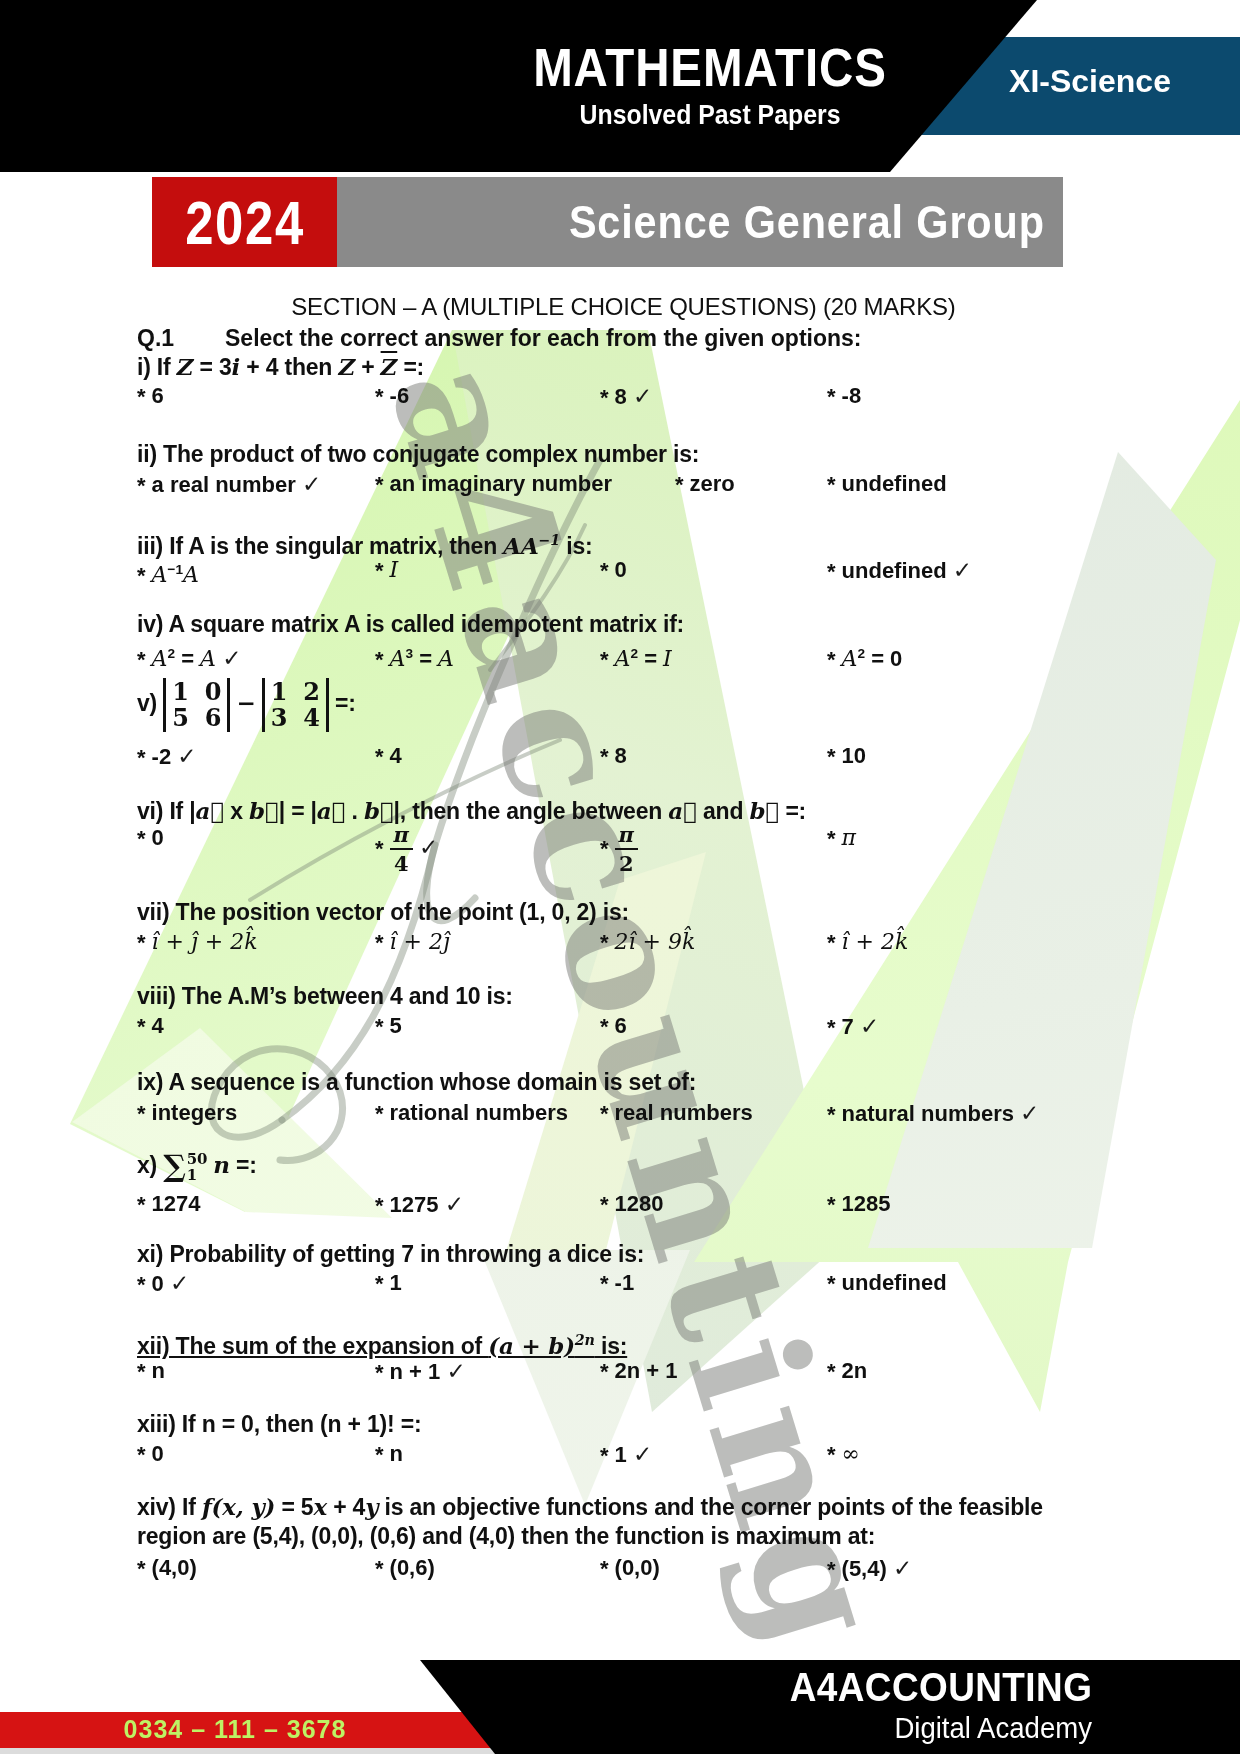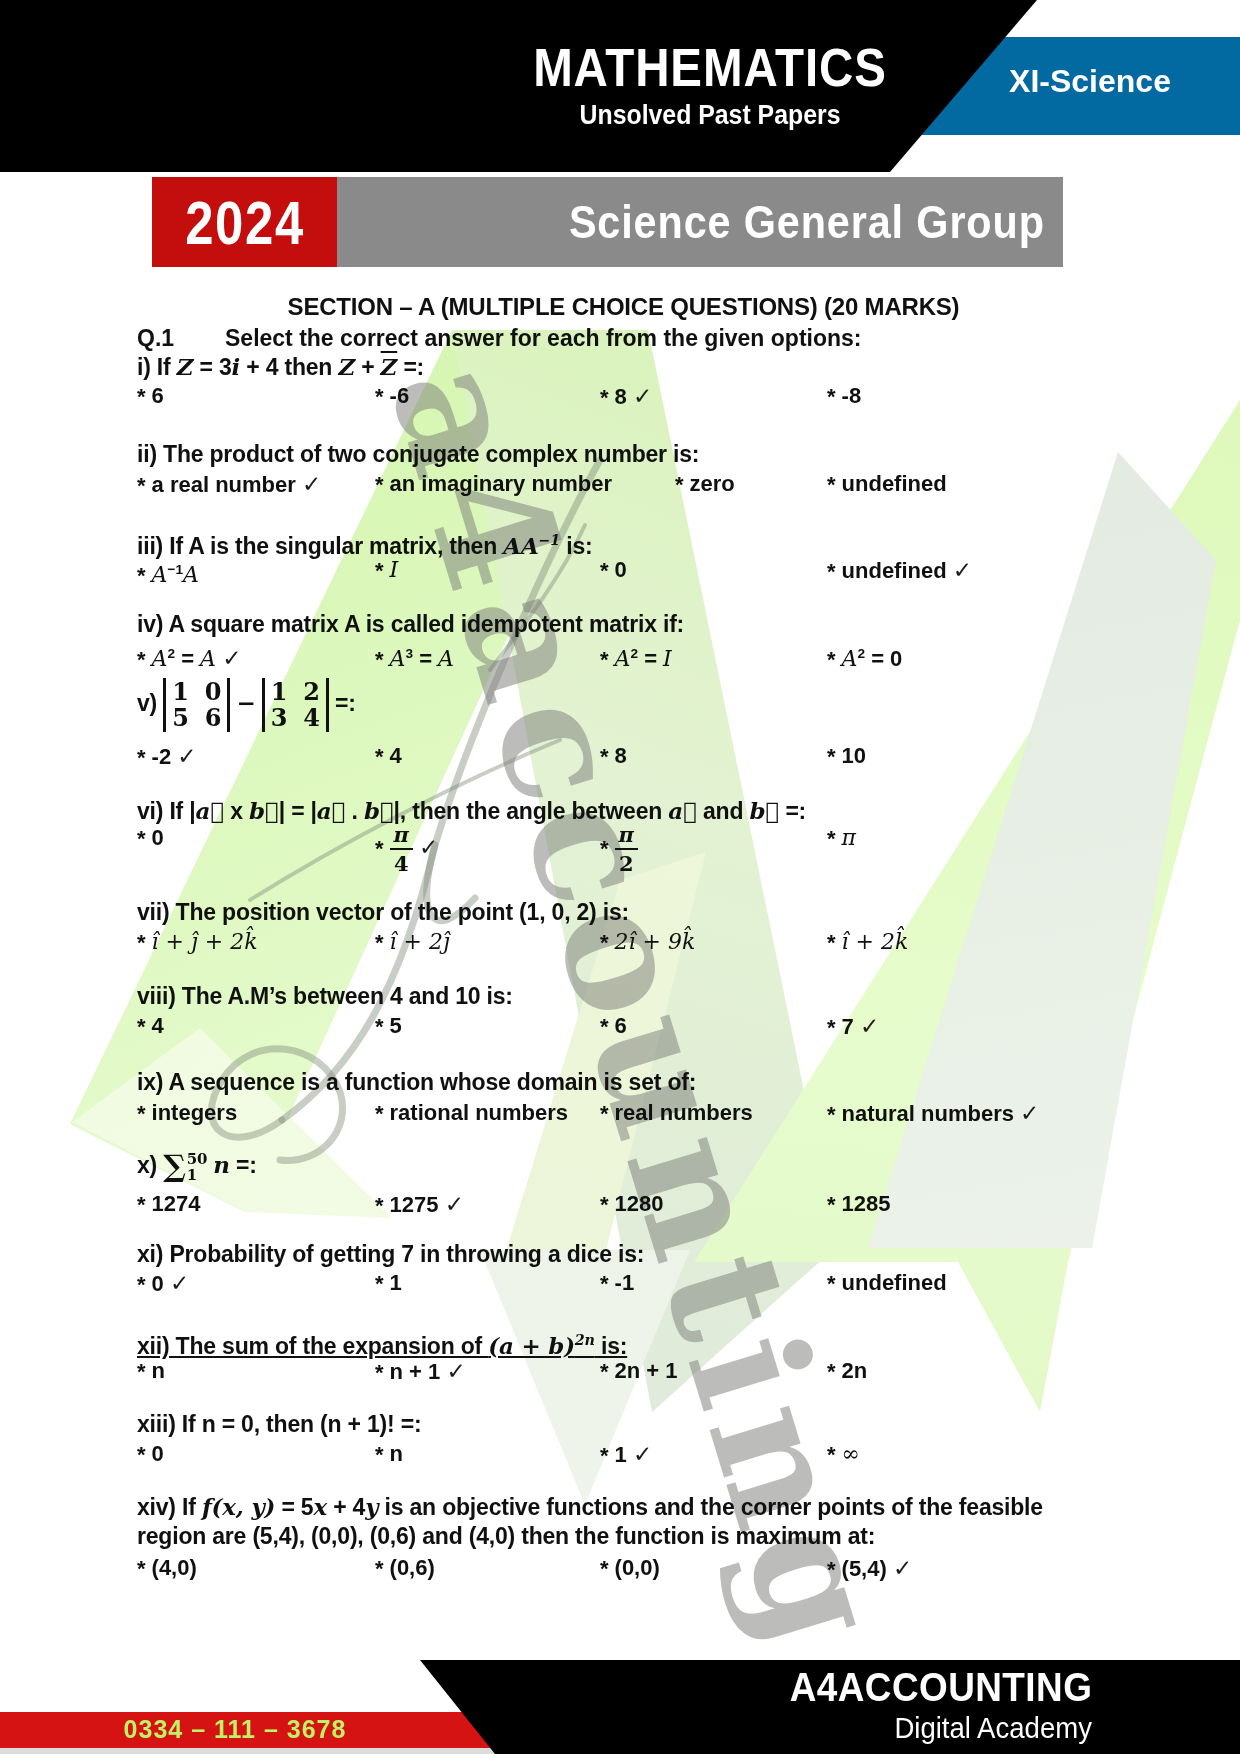--- a/index.html
+++ b/index.html
@@ -22,40 +22,40 @@
   .s6{background:linear-gradient(140deg,#ecfad9 0%,#f6fdec 100%);
       clip-path:polygon(200px 1028px,392px 1218px,246px 1212px,72px 1122px);}
   .s7{background:linear-gradient(200deg,#f2f8d8 0%,#eaf4da 100%);
       clip-path:polygon(620px 880px,706px 852px,604px 1258px,504px 1258px);}
   .wm-word{position:absolute;left:520px;top:345px;transform:rotate(73deg);transform-origin:0 0;
       font-family:"DejaVu Serif",serif;font-weight:bold;font-size:160px;letter-spacing:10px;
       color:rgba(122,124,120,0.5);white-space:nowrap;line-height:1;}
   .sig{position:absolute;left:130px;top:430px;}
 
   
-  .hdr-redband{position:absolute;left:880px;top:37px;width:360px;height:98px;background:#0369a1;z-index:2;}
+  .hdr-redband{position:absolute;left:880px;top:37px;width:360px;height:98px;background:#0c4a6e;z-index:2;}
   .hdr-redband span{position:absolute;left:95px;top:26px;width:230px;text-align:center;color:#fff;
       font-weight:bold;font-size:32px;}
   .hdr-black{position:absolute;inset:0;z-index:3;background:#000;
       clip-path:polygon(0 0,1037px 0,890px 172px,0 172px);width:1240px;height:173px;}
   .hdr-title{position:absolute;left:430px;top:36px;width:560px;text-align:center;color:#fff;
       font-weight:bold;font-size:54px;letter-spacing:1px;transform:scaleX(.88);}
   .hdr-sub{position:absolute;left:430px;top:100px;width:560px;text-align:center;color:#fff;
       font-weight:bold;font-size:27px;transform:scaleX(.92);}
   .year-box{position:absolute;left:152px;top:177px;width:185px;height:90px;background:#c40d0d;z-index:3;
       display:flex;align-items:center;justify-content:center;}
   .year-box span{color:#fff;font-weight:bold;font-size:62px;transform:scaleX(.82);letter-spacing:2px;}
   .group-band{position:absolute;left:337px;top:177px;width:726px;height:90px;background:#8a8a8a;z-index:3;}
   .group-text{position:absolute;right:18px;top:17px;color:#fff;font-weight:bold;font-size:47px;
       transform:scaleX(.88);transform-origin:right center;letter-spacing:1px;white-space:nowrap;}
 
   
   .content{position:absolute;left:137px;top:0;width:1000px;height:1754px;z-index:2;}
   .sec-title{position:absolute;top:293px;left:0;width:973px;text-align:center;
-      font-weight:bold;font-size:24px;letter-spacing:-0.2px;}
+      font-weight:normal;font-size:24px;letter-spacing:-0.2px;}
   .qhead{position:absolute;top:325px;left:0;font-weight:bold;font-size:23px;}
   .qnum{display:inline-block;width:88px;}
   .q-block{position:absolute;left:0;width:1000px;}
   .q-line{font-weight:bold;font-size:23px;line-height:29px;max-width:965px;letter-spacing:-0.2px;}
   .opt-row{position:absolute;left:0;top:0;width:1000px;display:grid;
       grid-template-columns:238px 225px 227px auto;font-weight:bold;font-size:22px;line-height:28px;}
   .opt-row.wide{grid-template-columns:238px 300px 152px auto;}
   .star{display:inline-block;margin-right:6px;transform:translateY(1px);}
   .chk{font-family:"DejaVu Sans",sans-serif;font-weight:normal;font-size:23px;color:#1c1c1c;}
   .m{font-family:"DejaVu Serif",serif;font-style:italic;font-weight:normal;}

